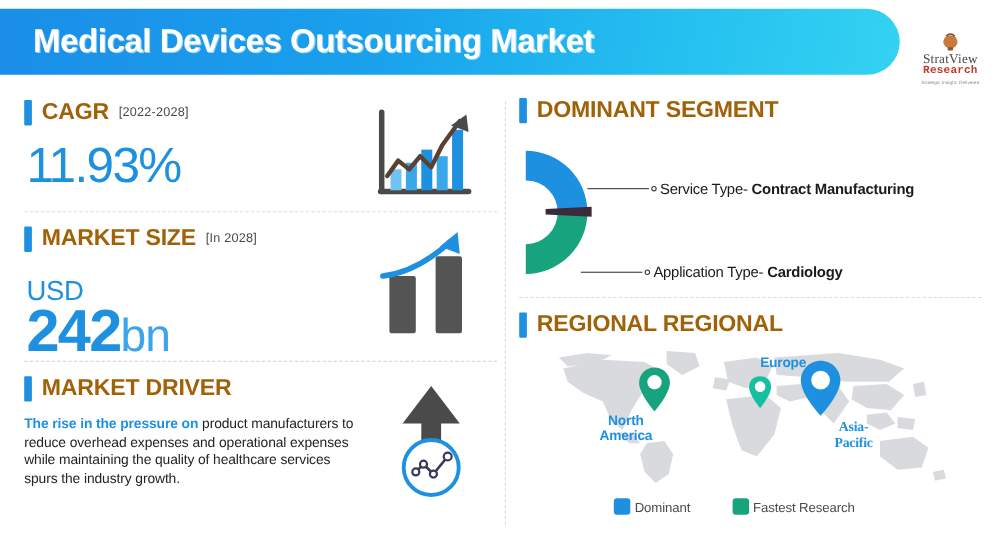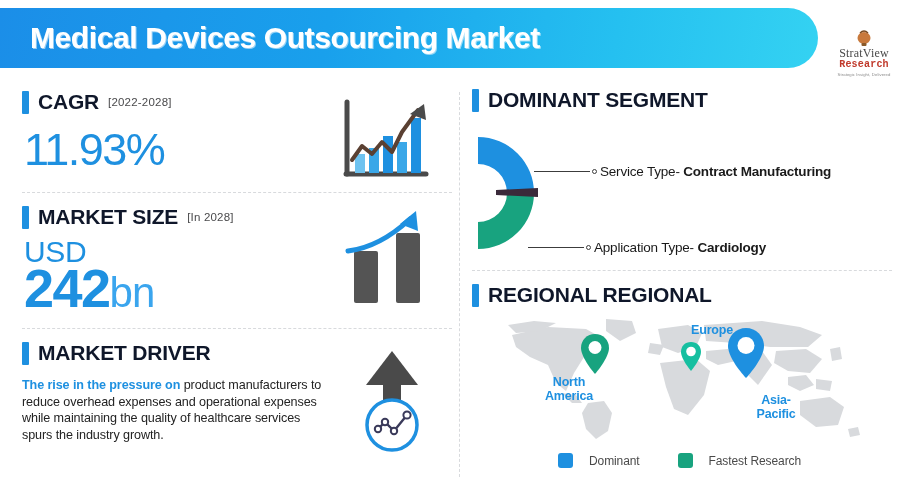--- a/index.html
+++ b/index.html
@@ -38,35 +38,35 @@
   .col-right { position:absolute; left:472px; top:80px; width:420px; height:400px; }
   .vdivider {
     position:absolute; left:459px; top:92px; width:0; height:385px;
     border-left:1px dashed #d8dadd;
   }
   .hdivider { height:0; border-top:1px dashed #d8dadd; margin:0; }
 
   
   .sec-head { display:flex; align-items:center; gap:9px; }
   .accent { width:7px; height:23px; background:#1e90e0; border-radius:1px; flex:none; }
-  .sec-title { font-size:21px; font-weight:bold; color:#0f172a; letter-spacing:-.2px; white-space:nowrap; }
+  .sec-title { font-size:21px; font-weight:bold; color:#a16207; letter-spacing:-.2px; white-space:nowrap; }
   .sec-note { font-size:11.5px; color:#4a4a4c; font-weight:normal; letter-spacing:.2px; }
 
   
   .block { position:relative; }
   .cagr-block { height:112px; padding-top:10px; }
   .cagr-value {
     font-size:45px; font-weight:normal; color:#1e90e0;
     letter-spacing:-1.5px; margin-top:12px; margin-left:2px; line-height:48px;
   }
   .icon-cagr { position:absolute; right:22px; top:18px; }
 
   
   .size-block { height:135px; padding-top:12px; }
-  .size-usd { font-size:30px; color:#1e90e0; margin-top:10px; margin-left:2px; line-height:26px; letter-spacing:-.3px;}
+  .size-usd { font-size:25px; color:#1e90e0; margin-top:23px; margin-left:2px; line-height:26px; letter-spacing:-.3px;}
   .size-num { margin-left:2px; line-height:50px; margin-top:-2px; }
   .size-num b { font-size:54px; font-weight:bold; color:#1e90e0; letter-spacing:-1.5px; }
   .size-num span { font-size:42px; color:#3aa5ee; letter-spacing:-1px; font-weight:normal;}
   .icon-size { position:absolute; right:14px; top:14px; }
 
   
   .driver-block { height:140px; padding-top:12px; }
   .driver-text {
     margin-top:12px; width:300px; font-size:12.6px; line-height:16.5px;
     color:#232323; letter-spacing:-.1px;
@@ -87,24 +87,24 @@
   .row-1 { left:62px; top:30px; }
   .row-2 { left:56px; top:106px; }
 
   
   .reg-block { padding-top:12px; height:200px; }
   .map-area { position:relative; width:420px; height:130px; margin-top:6px; }
   .map-svg { position:absolute; left:28px; top:0; }
   .reg-label { position:absolute; font-size:12.5px; font-weight:bold; color:#1e90e0; text-align:center; line-height:14px; letter-spacing:-.2px;}
   .lbl-na { left:52px; top:62px; width:90px; }
   .lbl-eu { left:200px; top:10px; width:80px; }
-  .lbl-ap { left:264px; top:80px; width:80px; }
+  .lbl-ap { left:264px; top:68px; width:80px;font-family:Liberation Serif, serif; }
   .pin { position:absolute; }
   .legend { display:flex; align-items:center; gap:38px; margin-top:10px; padding-left:86px; }
-  .legend-item { display:flex; align-items:center; gap:16px; }
+  .legend-item { display:flex; align-items:center; gap:4px; }
   .legend-sw { width:15px; height:15px; border-radius:3px; flex:none; }
   .legend-tx { font-size:12px; color:#4a4a4a; letter-spacing:-.1px; }
 </style>
 </head>
 <body>
 
 <div class="header-wrap">
   <div class="header-bar"></div>
   <div class="header-title">Medical Devices Outsourcing Market</div>
 

